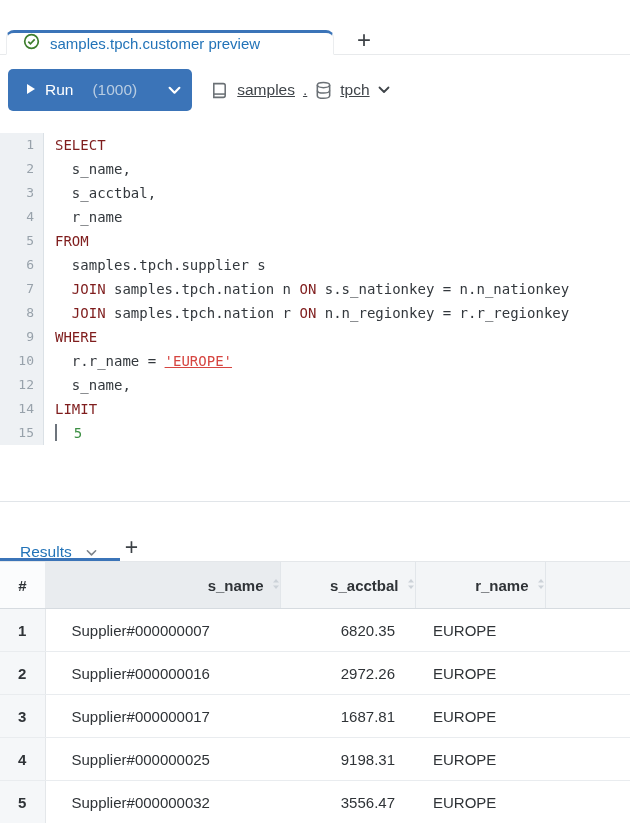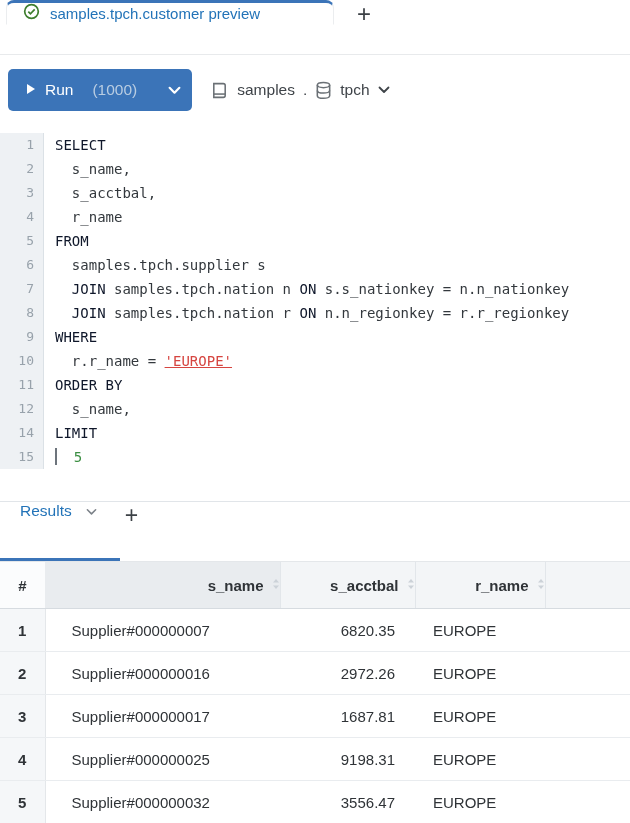--- a/index.html
+++ b/index.html
@@ -1,58 +1,58 @@
 <!DOCTYPE html>
 <html><head>
 <meta charset="utf-8">
 <style>
   * { margin:0; padding:0; box-sizing:border-box; }
   html,body { width:630px; height:823px; overflow:hidden; background:#ffffff;
               font-family:"Liberation Sans", sans-serif; color:#33383d; }
 
   
-  .tabbar { height:55px; display:flex; align-items:flex-start; border-bottom:1px solid #e8eaec; }
+  .tabbar { height:55px; display:flex; align-items:flex-end; border-bottom:1px solid #e8eaec; }
   .tab-active { margin-left:6px; width:328px; background:#ffffff;
                 border:1px solid #ebedef; border-bottom:1px solid #ffffff;
                 border-top:3px solid #3b74b8; border-radius:8px 8px 0 0;
                 margin-bottom:-1px; display:flex; align-items:center; gap:10px;
                 padding:0 16px; cursor:pointer; }
   .tab-active .tab-label { color:#2273b8; font-size:15px; white-space:nowrap;
                            overflow:hidden; text-overflow:ellipsis; }
   .newtab { width:60px; display:flex; align-items:center; justify-content:center;
             font-size:24px; font-weight:300; color:#3c4146; cursor:pointer; }
 
   
   .toolbar { height:70px; display:flex; align-items:center; padding:0 8px; gap:18px; }
   .runbtn { display:inline-flex; height:42px; background:#3b74b8; border-radius:5px;
             color:#ffffff; align-items:center; overflow:hidden; cursor:pointer; }
   .run-main { display:flex; align-items:center; gap:9px; padding:0 18px; font-size:15.5px; }
   .run-count { color:#b9cde2;margin-left:10px; }
   .run-sep { width:1px; background:rgba(255,255,255,.55); margin:0; }
   .run-drop { width:36px; display:flex; align-items:center; justify-content:center; cursor:pointer; }
-  .catalog { display:flex; align-items:center; gap:8px; font-size:15.5px; color:#3f4449; cursor:pointer; }
+  .catalog { display:flex; align-items:center; gap:8px; font-size:15.5px; color:#3f4449; cursor:pointer;text-decoration:underline; }
   .catalog svg { display:block; }
 
   
   .editor { height:376px; padding-top:8px; font-family:"DejaVu Sans Mono","Liberation Mono",monospace; }
   .line { display:flex; height:24px; line-height:24px; font-size:14px; }
   .gutter { width:44px; flex:0 0 44px; background:#eef1f4; border-right:1px solid #dbe1e6;
             color:#98a2ab; text-align:right; padding-right:9px;
             font-size:13px; user-select:none; }
   .code { padding-left:11px; white-space:pre; flex:1; cursor:text; }
-  .seg-kw  { color:#0f172a; }
+  .seg-kw  { color:#7f1d1d; }
   .seg-pl  { color:#33383d; }
   .seg-str { color:#d64540;text-decoration:underline; }
   .seg-num { color:#3c8f43; }
   .caret { display:inline-block; width:2px; height:17px; background:#6d747c;
            vertical-align:middle; margin-top:-3px; }
 
   
   .results-bar { height:60px; border-top:1px solid #e1e5e9; position:relative;
-                 display:flex; align-items:flex-start; padding:0 12px 0 20px; }
+                 display:flex; align-items:flex-end; padding:0 12px 0 20px; }
   .results-tab { display:flex; align-items:center; gap:14px; cursor:pointer; }
   .results-label { color:#2273b8; font-size:15.5px; }
   .results-plus { margin-left:28px; font-size:23px; font-weight:300; color:#3c4146; cursor:pointer; }
   .results-underline { position:absolute; left:0; bottom:0; width:120px; height:3px; background:#3b74b8; }
 
   
   table { border-collapse:collapse; width:630px; table-layout:fixed; font-size:15px; }
   thead th { height:47px; font-weight:600; color:#2f3337; text-align:right;
              background:#f3f5f7; border-top:1px solid #e4e7ea; border-bottom:1px solid #d6dbe0;
              cursor:pointer; }
@@ -168,24 +168,20 @@
     </div>
     <div class="line">
       <div class="gutter">9</div>
       <div class="code"><span class="seg-kw">WHERE</span></div>
     </div>
     <div class="line">
       <div class="gutter">10</div>
       <div class="code"><span class="seg-pl">  r.r_name = </span><span class="seg-str">'EUROPE'</span></div>
     </div>
     <div class="line">
-      <div class="gutter">11</div>
-      <div class="code"><span class="seg-kw">ORDER BY</span></div>
-    </div>
-    <div class="line">
       <div class="gutter">12</div>
       <div class="code"><span class="seg-pl">  s_name,</span></div>
     </div>
     <div class="line">
       <div class="gutter">14</div>
       <div class="code"><span class="seg-kw">LIMIT</span></div>
     </div>
     <div class="line">
       <div class="gutter">15</div>
       <div class="code"><span class="caret"></span><span class="seg-pl">  </span><span class="seg-num">5</span></div>

